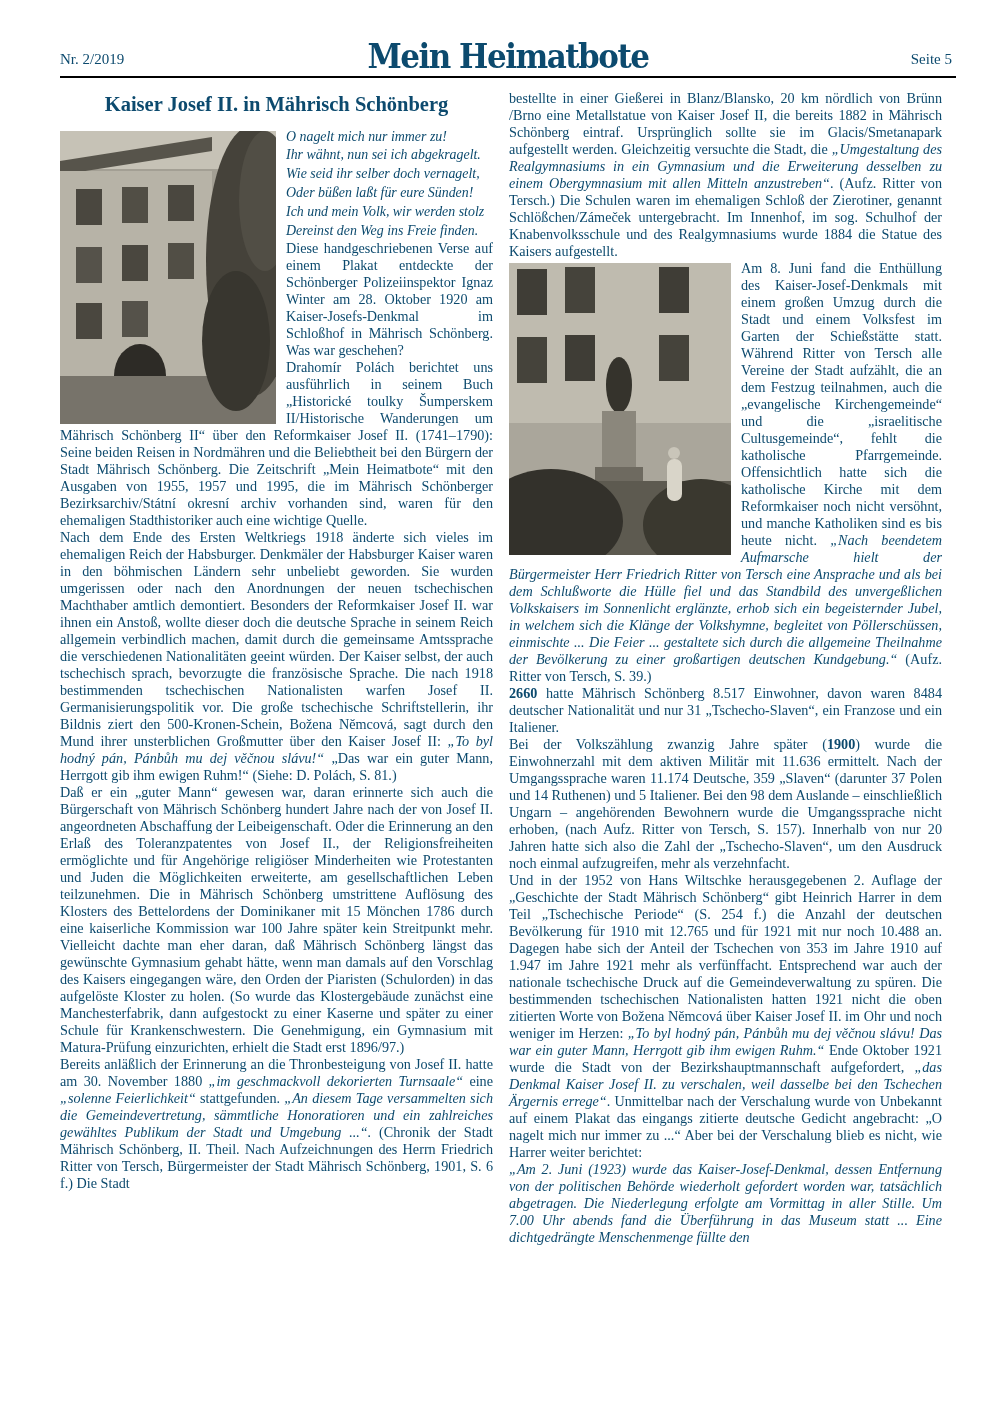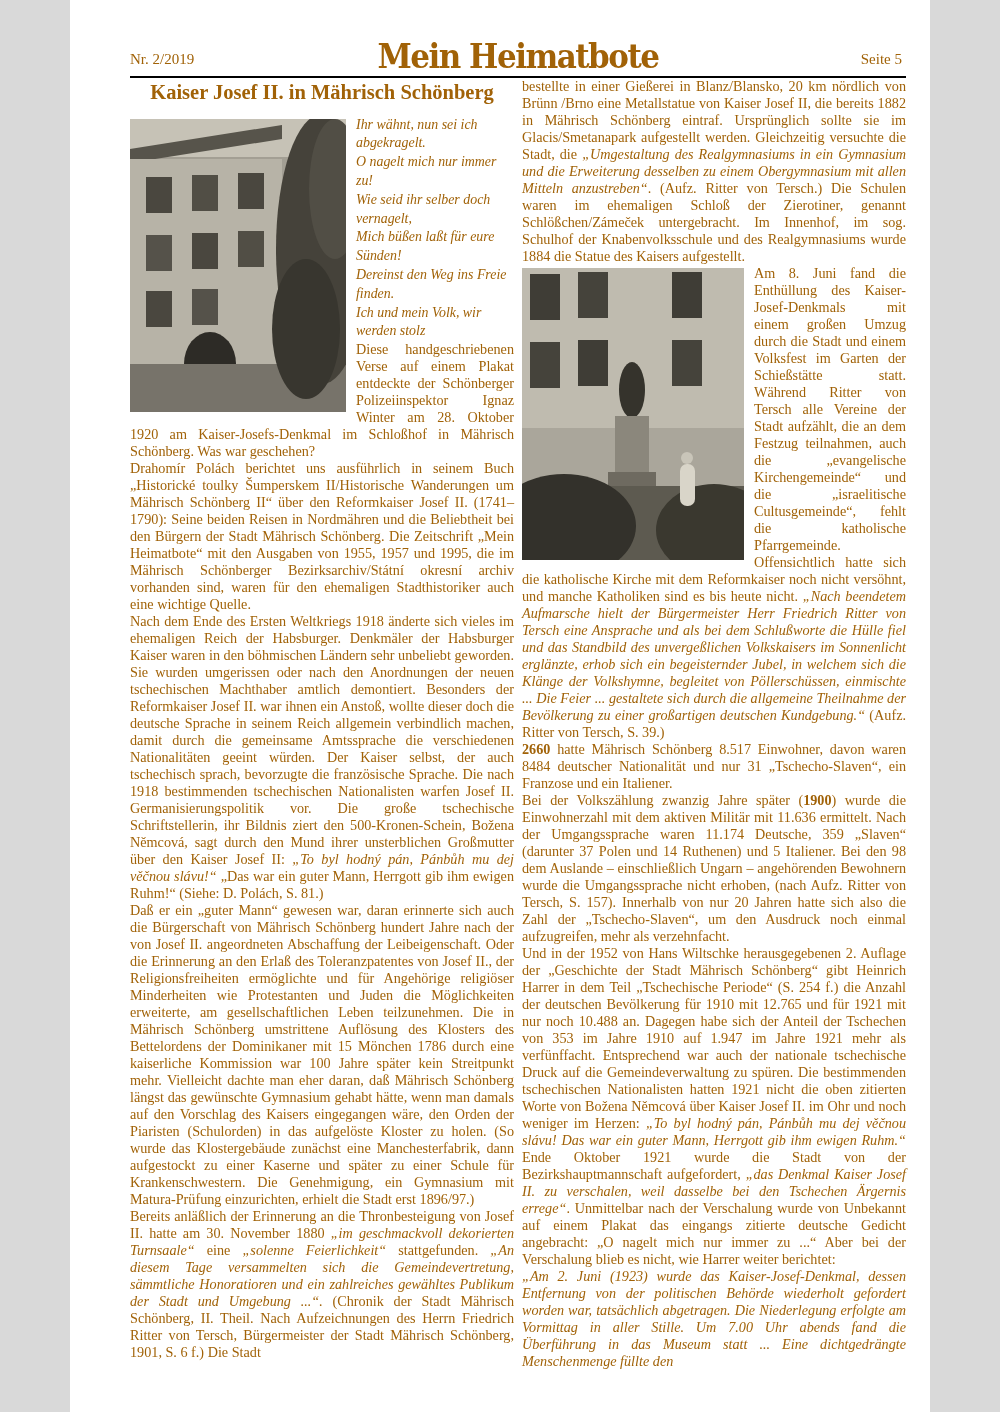--- a/index.html
+++ b/index.html
@@ -1,38 +1,38 @@
 <!DOCTYPE html>
 <html><head>
 <meta charset="utf-8">
 <style>
   html,body{margin:0;padding:0;background:#d9d9d9;}
   .page{
     position:relative;
-    width:860px;height:1412px;
+    width:1000px;height:1412px;
     margin:0 auto;
     background:#ffffff;
-    color:#a16207;
+    color:#0c4a6e;
     font-family:"Liberation Serif",serif;
     box-sizing:border-box;
-    padding:16px 24px 30px 60px;
+    padding:16px 44px 30px 60px;
     overflow:hidden;
   }
   
   .masthead-row{position:relative;height:58px;}
   .issue{position:absolute;left:0;bottom:6px;font-size:15px;}
   .pageno{position:absolute;right:4px;bottom:6px;font-size:15px;}
   .masthead{
     position:absolute;left:50%;bottom:0;transform:translateX(-50%) scaleY(1.08);
     font-family:"DejaVu Serif",serif;
     font-weight:bold;font-size:31px;letter-spacing:-1.5px;white-space:nowrap;
   }
   .rule{border-top:2px solid #000;margin-top:2px;}
   
-  .columns{display:flex;gap:8px;margin-top:0;}
+  .columns{display:flex;gap:16px;margin-top:12px;}
   .col{width:433px;font-size:14.2px;line-height:17px;text-align:justify;}
   .col p{margin:0;}
   .title{
     font-size:20.5px;font-weight:bold;text-align:center;
     margin:2px 0 10px 0;line-height:1.25;
   }
   .photo{float:left;background:#a9a59b;}
   .photo1{width:216px;height:293px;margin:3px 10px 2px 0;}
   .photo2{width:222px;height:292px;margin:3px 10px 2px 0;}
   .photo svg{display:block;width:100%;height:100%;}
@@ -73,26 +73,26 @@
           <rect x="62" y="170" width="26" height="36" fill="#55524a"></rect>
           <path d="M54 245 a26 32 0 0 1 52 0 v48 h-52 z" fill="#2d2b26"></path>
           <rect x="0" y="245" width="216" height="48" fill="#77736a"></rect>
           <ellipse cx="192" cy="130" rx="46" ry="135" fill="#45423a"></ellipse>
           <ellipse cx="176" cy="210" rx="34" ry="70" fill="#38362f"></ellipse>
           <ellipse cx="205" cy="70" rx="26" ry="70" fill="#514e45"></ellipse>
         </svg>
       </div>
 
       <div class="poem">
+          <div>O nagelt mich nur immer zu!</div>
           <div>Ihr wähnt, nun sei ich abgekragelt.</div>
-          <div>O nagelt mich nur immer zu!</div>
           <div>Wie seid ihr selber doch vernagelt,</div>
-          <div>Mich büßen laßt für eure Sünden!</div>
+          <div>Oder büßen laßt für eure Sünden!</div>
+          <div>Ich und mein Volk, wir werden stolz</div>
           <div>Dereinst den Weg ins Freie finden.</div>
-          <div>Ich und mein Volk, wir werden stolz</div>
         </div>
 
       <div class="paras">
           <p>Diese handgeschriebenen Verse auf einem Plakat entdeckte der Schönberger Polizeiinspektor Ignaz Winter am 28. Oktober 1920 am Kaiser-Josefs-Denkmal im Schloßhof in Mährisch Schönberg. Was war geschehen?</p>
           <p>Drahomír Polách berichtet uns ausführlich in seinem Buch „Historické toulky Šumperskem II/Historische Wanderungen um Mährisch Schönberg II“ über den Reformkaiser Josef II. (1741–1790): Seine beiden Reisen in Nordmähren und die Beliebtheit bei den Bürgern der Stadt Mährisch Schönberg. Die Zeitschrift „Mein Heimatbote“ mit den Ausgaben von 1955, 1957 und 1995, die im Mährisch Schönberger Bezirksarchiv/Státní okresní archiv vorhanden sind, waren für den ehemaligen Stadthistoriker auch eine wichtige Quelle.</p>
           <p>Nach dem Ende des Ersten Weltkriegs 1918 änderte sich vieles im ehemaligen Reich der Habsburger. Denkmäler der Habsburger Kaiser waren in den böhmischen Ländern sehr unbeliebt geworden. Sie wurden umgerissen oder nach den Anordnungen der neuen tschechischen Machthaber amtlich demontiert. Besonders der Reformkaiser Josef II. war ihnen ein Anstoß, wollte dieser doch die deutsche Sprache in seinem Reich allgemein verbindlich machen, damit durch die gemeinsame Amtssprache die verschiedenen Nationalitäten geeint würden. Der Kaiser selbst, der auch tschechisch sprach, bevorzugte die französische Sprache. Die nach 1918 bestimmenden tschechischen Nationalisten warfen Josef II. Germanisierungspolitik vor. Die große tschechische Schriftstellerin, ihr Bildnis ziert den 500-Kronen-Schein, Božena Němcová, sagt durch den Mund ihrer unsterblichen Großmutter über den Kaiser Josef II: <span class="it">„To byl hodný pán, Pánbůh mu dej věčnou slávu!“</span> „Das war ein guter Mann, Herrgott gib ihm ewigen Ruhm!“ (Siehe: D. Polách, S. 81.)</p>
           <p>Daß er ein „guter Mann“ gewesen war, daran erinnerte sich auch die Bürgerschaft von Mährisch Schönberg hundert Jahre nach der von Josef II. angeordneten Abschaffung der Leibeigenschaft. Oder die Erinnerung an den Erlaß des Toleranzpatentes von Josef II., der Religionsfreiheiten ermöglichte und für Angehörige religiöser Minderheiten wie Protestanten und Juden die Möglichkeiten erweiterte, am gesellschaftlichen Leben teilzunehmen. Die in Mährisch Schönberg umstrittene Auflösung des Klosters des Bettelordens der Dominikaner mit 15 Mönchen 1786 durch eine kaiserliche Kommission war 100 Jahre später kein Streitpunkt mehr. Vielleicht dachte man eher daran, daß Mährisch Schönberg längst das gewünschte Gymnasium gehabt hätte, wenn man damals auf den Vorschlag des Kaisers eingegangen wäre, den Orden der Piaristen (Schulorden) in das aufgelöste Kloster zu holen. (So wurde das Klostergebäude zunächst eine Manchesterfabrik, dann aufgestockt zu einer Kaserne und später zu einer Schule für Krankenschwestern. Die Genehmigung, ein Gymnasium mit Matura-Prüfung einzurichten, erhielt die Stadt erst 1896/97.)</p>
           <p>Bereits anläßlich der Erinnerung an die Thronbesteigung von Josef II. hatte am 30. November 1880 <span class="it">„im geschmackvoll dekorierten Turnsaale“</span> eine <span class="it">„solenne Feierlichkeit“</span> stattgefunden. <span class="it">„An diesem Tage versammelten sich die Gemeindevertretung, sämmtliche Honoratioren und ein zahlreiches gewähltes Publikum der Stadt und Umgebung ...“.</span> (Chronik der Stadt Mährisch Schönberg, II. Theil. Nach Aufzeichnungen des Herrn Friedrich Ritter von Tersch, Bürgermeister der Stadt Mährisch Schönberg, 1901, S. 6 f.) Die Stadt</p>
         </div>
     </div>

